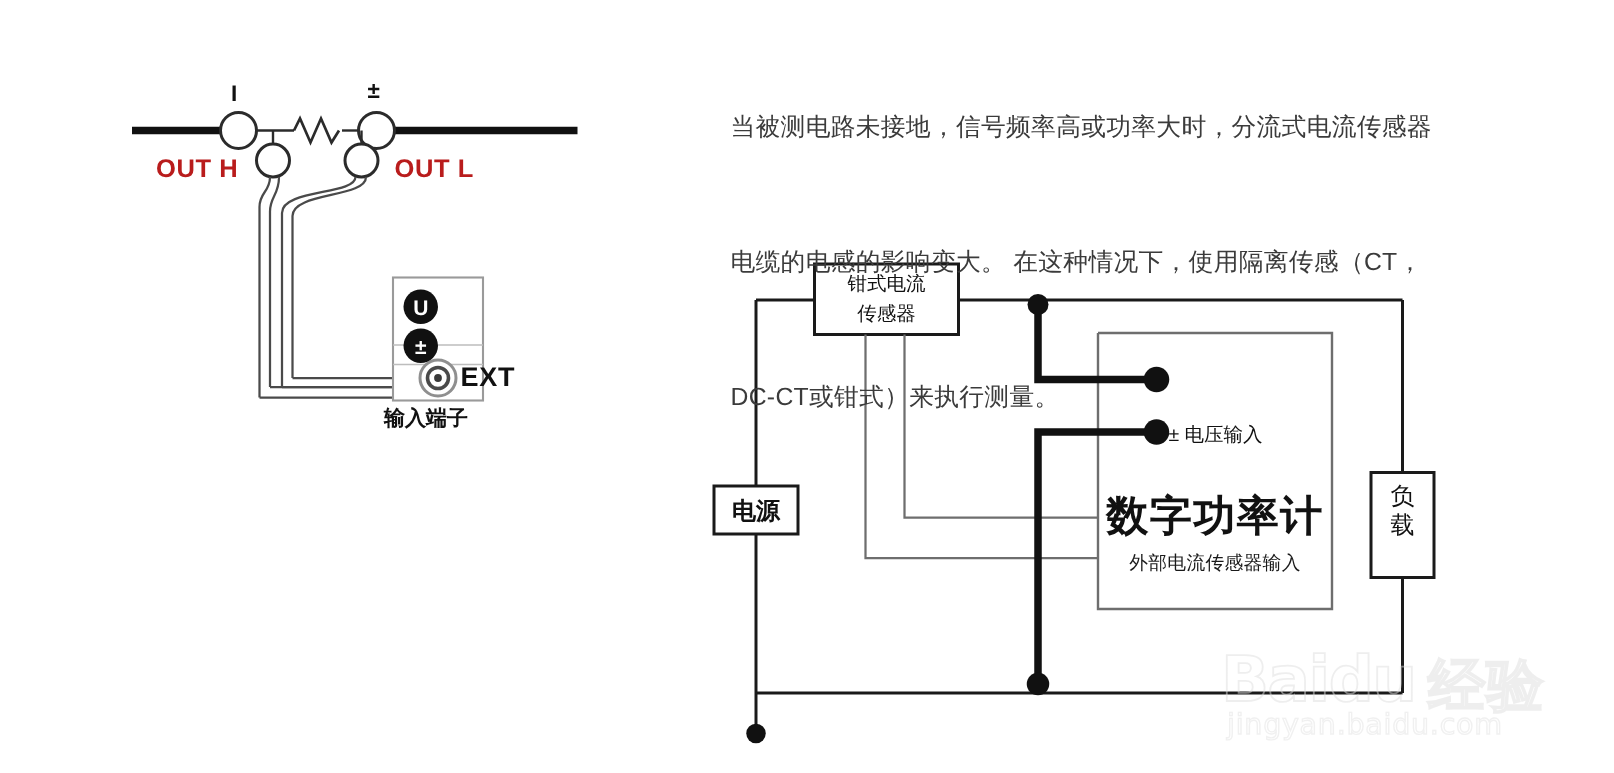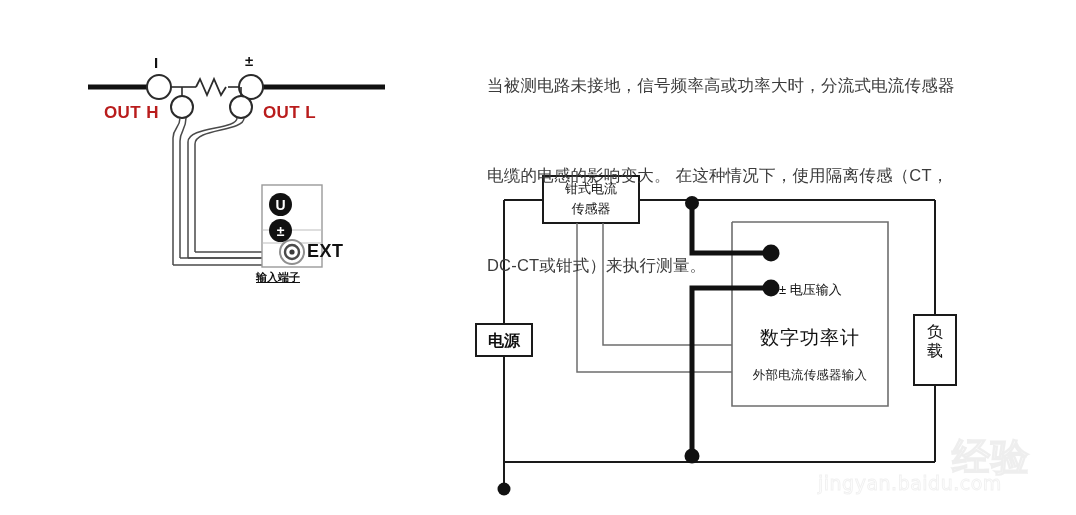--- a/index.html
+++ b/index.html
@@ -60,34 +60,33 @@
   .lbl-pm {
     font-size: 15px;
     font-weight: 700;
   }
   .lbl-ext {
     font-size: 18px;
     font-weight: 700;
     letter-spacing: 0.5px;
   }
   .lbl-terminal-cap {
-    font-size: 11px;
+    font-size: 14px;
     font-weight: 600;
     color: #111;
-    text-decoration: underline;
   }
   .lbl-box-cn {
     font-size: 13px;
     color: #111;
     text-align: center;
     line-height: 20px;
   }
   .lbl-meter-title {
-    font-size: 19px;
-    font-weight: 400;
+    font-size: 28px;
+    font-weight: 700;
     letter-spacing: 1px;
   }
   .lbl-meter-sub {
     font-size: 12.5px;
     color: #1a1a1a;
     letter-spacing: 0.2px;
   }
   .lbl-volt-in {
     font-size: 13px;
     color: #111;
@@ -274,17 +273,18 @@
     <div>负</div>
     <div>载</div>
   </div>
 
   <div class="lbl lbl-volt-in" style="left:779px; top:281px;">± 电压输入</div>
 
   <div class="lbl lbl-meter-title" style="left:732px; top:325px; width:156px; text-align:center;">数字功率计</div>
   <div class="lbl lbl-meter-sub" style="left:732px; top:367px; width:156px; text-align:center;">外部电流传感器输入</div>
 
   <div class="watermark">
+    <div class="wm-text wm-baidu">Baidu</div>
     <div class="wm-text wm-cn">经验</div>
     <div class="wm-text wm-url">jingyan.baidu.com</div>
   </div>
 
 </div>
 
 </body></html>

